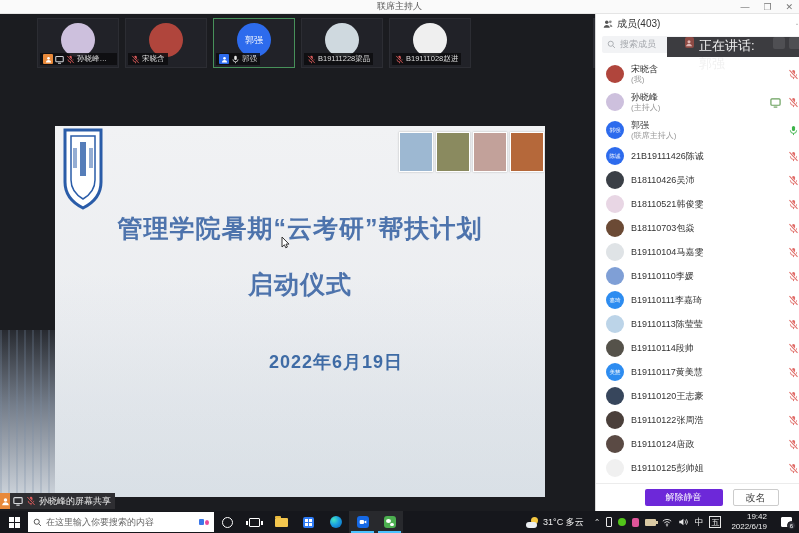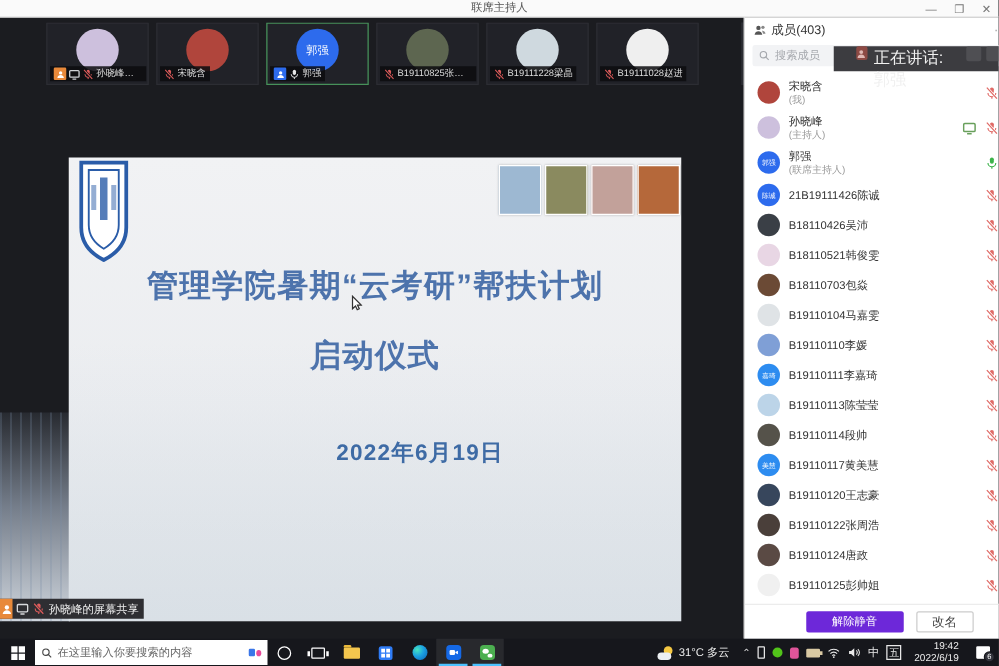--- a/index.html
+++ b/index.html
@@ -44,21 +44,21 @@
   .photo { width:34px; height:40px; border:1px solid #fff; box-shadow:0 0 2px rgba(0,0,0,.25); }
   .cursor { position:absolute; left:226px; top:110px; }
 
   .faint-building { position:absolute; left:0; top:316px; width:56px; height:167px;
     background:
       repeating-linear-gradient(90deg, rgba(120,140,165,.25) 0 2px, rgba(0,0,0,0) 2px 8px),
       linear-gradient(180deg, rgba(150,170,195,.10) 0%, rgba(190,205,225,.55) 45%, rgba(225,232,240,.9) 100%);
   }
 
   
-  .share-banner { position:absolute; left:0; bottom:16px; height:16px; display:flex; align-items:center; gap:3px; background:#2e2e32; padding-right:4px; --bg:#2e2e32; z-index:5; }
+  .share-banner { position:absolute; left:0; bottom:2px; height:16px; display:flex; align-items:center; gap:3px; background:#2e2e32; padding-right:4px; --bg:#2e2e32; z-index:5; }
   .share-banner .badge { width:14px; height:16px; border-radius:0; background:#e8893a; }
   .share-banner .badge svg { width:9px; height:9px; }
   .sb-screen { color:#d8dadd; display:flex; }
   .sb-mic { color:#e05c5c; display:flex; }
   .sb-text { color:#eee; font-size:9px; white-space:nowrap; }
 
   
   .panel { position:absolute; left:595px; top:14px; width:232px; height:497px; background:#fff; border-left:1px solid #d9d9d9; }
   .panel-header { height:20px; display:flex; align-items:center; padding:0 7px; font-size:10px; color:#333; }
   .panel-header .p-icon { color:#555; display:flex; margin-right:4px; }
@@ -229,38 +229,20 @@
                 <path d="M2.6 5.8a3.4 3.4 0 0 0 6.8 0" fill="none" stroke="currentColor" stroke-width="1"></path>
                 <path d="M6 9.2v1.8" stroke="currentColor" stroke-width="1"></path>
                 <path class="slash-bg" d="M1.6 1.2 10.4 10.8" stroke="var(--bg,#101012)" stroke-width="2.4"></path>
                 <path class="slash" d="M1.6 1.2 10.4 10.8" stroke="currentColor" stroke-width="1.1"></path>
               </svg>
             </span>
             <span class="t-name">郭强</span>
           </div>
         </div>
         <div class="thumb">
-          <div class="t-avatar" style="background: rgb(93, 102, 80);">
-            <span></span>
-          </div>
-          <div class="t-label">
-
-            <span class="t-mic v-muted">
-              <svg viewBox="0 0 12 12" width="9" height="9">
-                <rect x="4.3" y="1" width="3.4" height="5.6" rx="1.7" fill="currentColor"></rect>
-                <path d="M2.6 5.8a3.4 3.4 0 0 0 6.8 0" fill="none" stroke="currentColor" stroke-width="1"></path>
-                <path d="M6 9.2v1.8" stroke="currentColor" stroke-width="1"></path>
-                <path class="slash-bg" d="M1.6 1.2 10.4 10.8" stroke="var(--bg,#101012)" stroke-width="2.4"></path>
-                <path class="slash" d="M1.6 1.2 10.4 10.8" stroke="currentColor" stroke-width="1.1"></path>
-              </svg>
-            </span>
-            <span class="t-name">B19110825张熙媚</span>
-          </div>
-        </div>
-        <div class="thumb">
           <div class="t-avatar" style="background: rgb(207, 217, 223);">
             <span></span>
           </div>
           <div class="t-label">
 
             <span class="t-mic v-muted">
               <svg viewBox="0 0 12 12" width="9" height="9">
                 <rect x="4.3" y="1" width="3.4" height="5.6" rx="1.7" fill="currentColor"></rect>
                 <path d="M2.6 5.8a3.4 3.4 0 0 0 6.8 0" fill="none" stroke="currentColor" stroke-width="1"></path>
                 <path d="M6 9.2v1.8" stroke="currentColor" stroke-width="1"></path>

